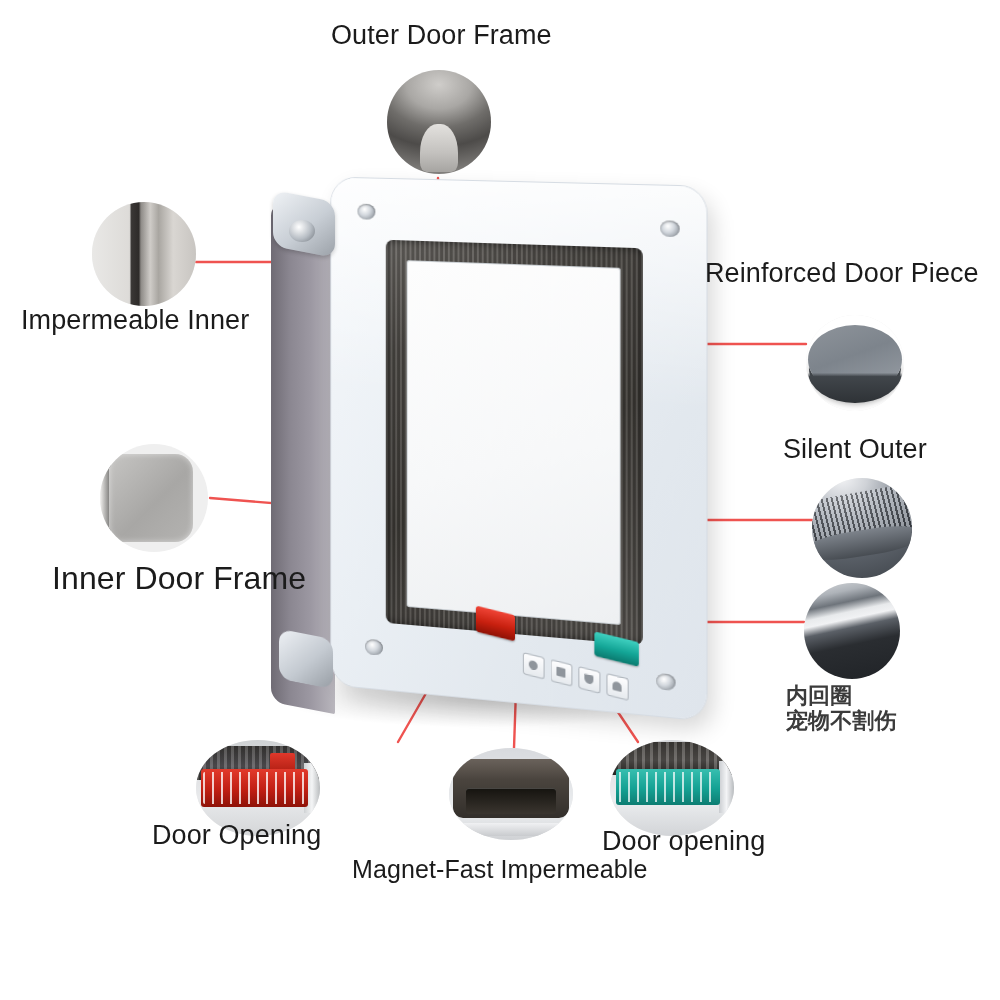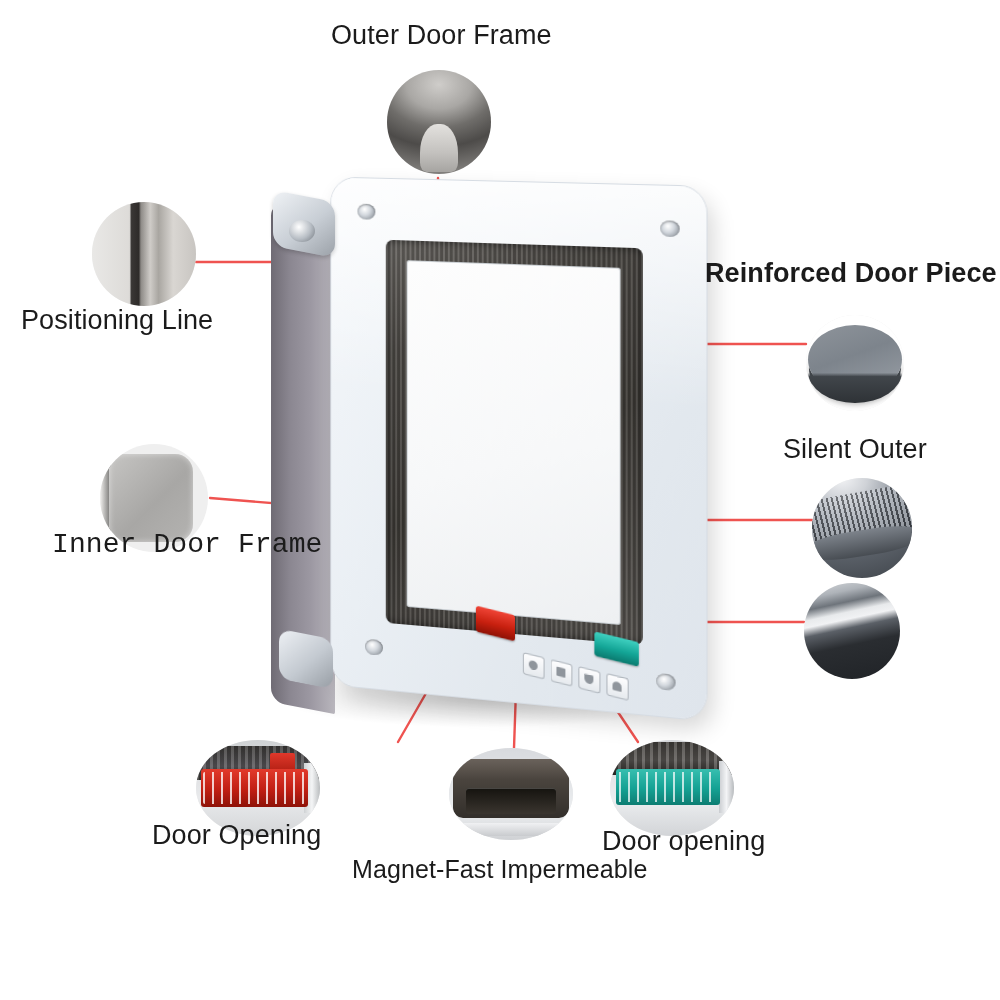--- a/index.html
+++ b/index.html
@@ -417,28 +417,33 @@
     <div class="inner"></div>
     <div class="dark"></div>
     <div class="darkbits"></div>
     <div class="metal"></div>
     <div class="bar"></div>
     <div class="teeth"></div>
   </div>
 
   <div class="label" style="left:331px; top:20px;  font-size:27px;">Outer Door Frame</div>
 
-  <div class="label" style="left:21px;  top:305px; font-size:27px;">Positioning Line</div>
-
-  <div class="label" style="left:52px;  top:529px; font-size:28px;font-family:Liberation Mono, monospace;">Inner Door Frame</div>
-
-  <div class="label" style="left:705px; top:258px; font-size:27px;font-weight:bold;">Reinforced Door Piece</div>
+  <div class="label" style="left:21px;  top:305px; font-size:27px;">Impermeable Inner</div>
+
+  <div class="label" style="left:52px;  top:560px; font-size:32px;">Inner Door Frame</div>
+
+  <div class="label" style="left:705px; top:258px; font-size:27px;">Reinforced Door Piece</div>
 
   <div class="label" style="left:783px; top:434px; font-size:27px;">Silent Outer</div>
 
+  <div class="label" style="left:786px; top:683px; font-size:22px; line-height:25px; font-weight:700;
+              font-family:'DejaVu Sans', sans-serif; color:#3b3b3b;">
+    <div>内回圈</div>
+    <div>宠物不割伤</div>
+  </div>
 
   <div class="label" style="left:152px; top:820px; font-size:27px;">Door Opening</div>
 
   <div class="label" style="left:352px; top:855px; font-size:25px;">Magnet-Fast Impermeable</div>
 
   <div class="label" style="left:602px; top:826px; font-size:27px;">Door opening</div>
 
 </div>
 
 </body></html>

